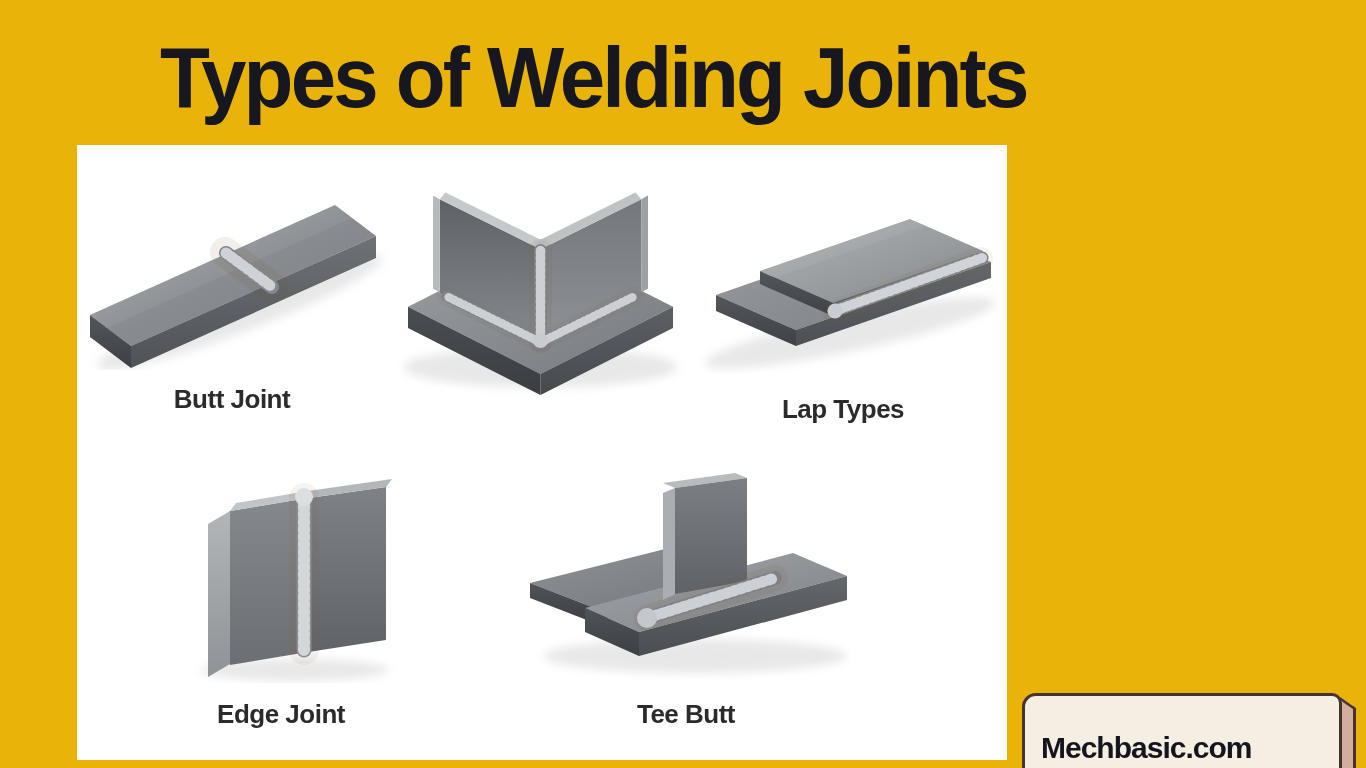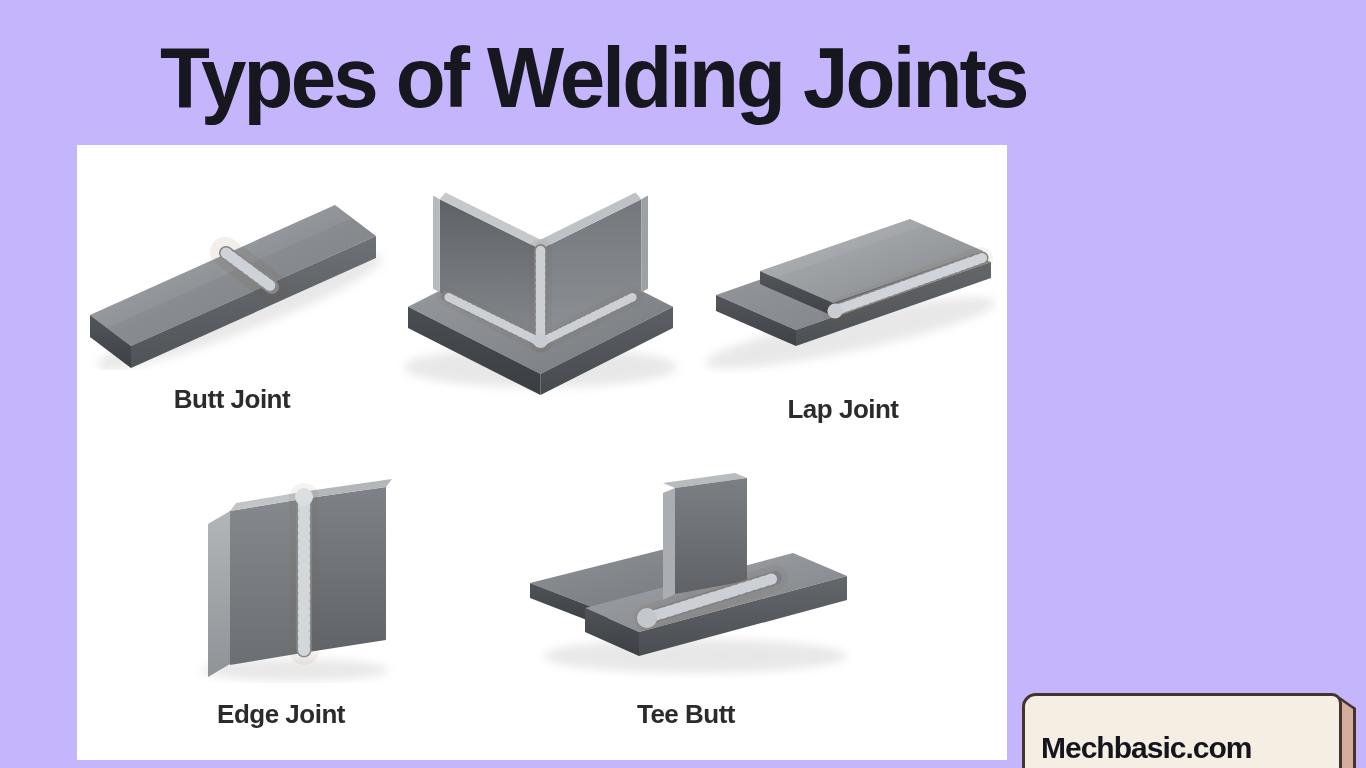--- a/index.html
+++ b/index.html
@@ -2,21 +2,21 @@
 <html><head>
 <meta charset="utf-8">
 <style>
   html, body { margin: 0; padding: 0; }
   body { font-family: "Liberation Sans", sans-serif; }
 
   .stage {
     position: relative;
     width: 1366px;
     height: 768px;
-    background: #c4b5fd;
+    background: #eab308;
     overflow: hidden;
   }
 
   .title {
     position: absolute;
     left: 160px;
     top: 34px;
     margin: 0;
     font-size: 86px;
     font-weight: bold;
@@ -300,21 +300,21 @@
       <polygon points="150,40 222,30 210,25 138,35" fill="#b9bcbf"></polygon>
       <polygon points="150,40 222,30 222,133 150,146" fill="url(#t-vert)"></polygon>
       <path d="M122,170 L250,130" stroke="#7a5a3e" stroke-width="26" stroke-linecap="round" opacity="0.09" fill="none"></path>
       <path d="M122,170 L250,130" stroke="#7e8186" stroke-width="14" stroke-linecap="round" fill="none"></path>
       <path d="M122,170 L250,130" stroke="#ccd0d4" stroke-width="11" stroke-linecap="round" stroke-dasharray="3 4.5" fill="none"></path>
       <circle cx="122" cy="170" r="10" fill="#c4c7cb"></circle>
     </svg>
   </figure>
 
   <div class="jlabel l-butt">Butt Joint</div>
-  <div class="jlabel l-lap">Lap Joint</div>
+  <div class="jlabel l-lap">Lap Types</div>
   <div class="jlabel l-edge">Edge Joint</div>
   <div class="jlabel l-tee">Tee Butt</div>
 
   <span class="badge-fold"></span>
   <div class="badge">
     <span class="badge-text">Mechbasic.com</span>
   </div>
 
 </div>
 

